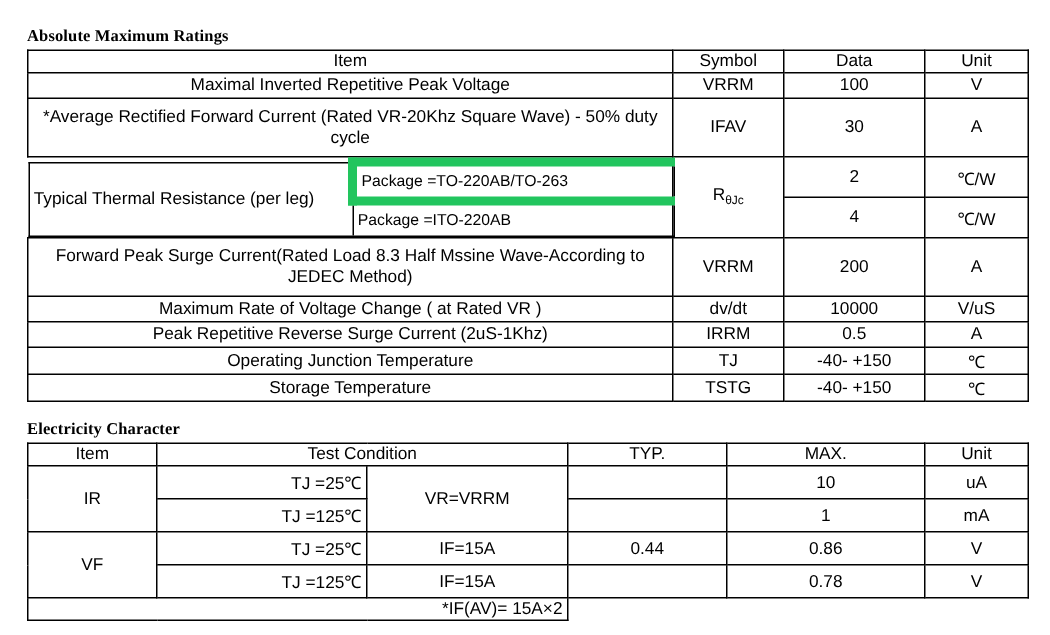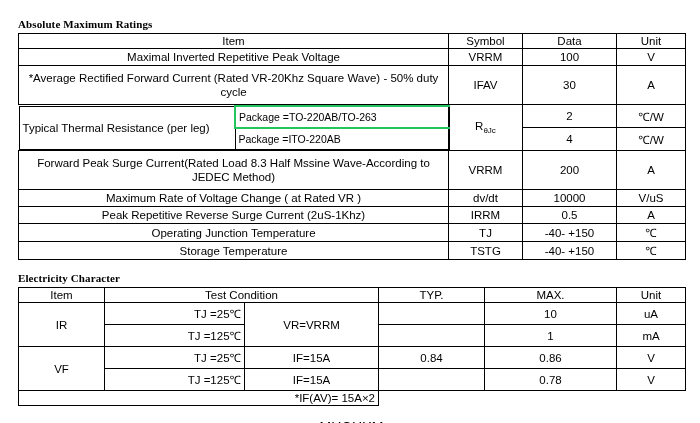--- a/index.html
+++ b/index.html
@@ -131,21 +131,21 @@
         <td rowspan="2" style="padding:0;border:none">
           <div style="position:relative;height:100%;">
             <table style="border-collapse:collapse;width:100%;height:100%;table-layout:fixed;">
               <colgroup>
                   <col style="width:216px">
                   <col style="width:214px">
                 </colgroup>
               <tbody>
                   <tr>
                 <td rowspan="2" style="border-left:1px solid #000;border-top:1px solid #000;border-bottom:1px solid #000;border-right:none;font-size:11.5px;padding:1px 3px;text-align:left;vertical-align:middle;" class="nowrap">Typical Thermal Resistance (per leg)</td>
-                <td style="border:2px solid #22c55e;border-right:1px solid #000;font-size:10.5px;padding:1px 3px;text-align:left;height:18px;">Package =TO-220AB/TO-263</td>
+                <td style="border:6px solid #22c55e;border-right:1px solid #000;font-size:10.5px;padding:1px 3px;text-align:left;height:18px;">Package =TO-220AB/TO-263</td>
               </tr>
               <tr>
                 <td style="border:1px solid #000;border-top:none;font-size:10.5px;padding:1px 3px;text-align:left;height:18px;margin-left:45px;">Package =ITO-220AB</td>
               </tr>
             </tbody>
               </table>
           </div>
         </td>
         <td rowspan="2" class="ctr">
           <span>R</span><span class="sub">θJc</span>
@@ -227,21 +227,21 @@
         <td class="left" style="height:19px">TJ =125℃</td>
         <td class="ctr"></td>
         <td class="ctr">1</td>
         <td class="ctr">mA</td>
       </tr>
 
       <tr>
         <td rowspan="2" class="vcell">VF</td>
         <td class="left" style="height:19px">TJ =25℃</td>
         <td class="ctr">IF=15A</td>
-        <td class="ctr">0.84</td>
+        <td class="ctr">0.44</td>
         <td class="ctr">0.86</td>
         <td class="ctr">V</td>
       </tr>
       <tr>
         <td class="left" style="height:19px">TJ =125℃</td>
         <td class="ctr">IF=15A</td>
         <td class="ctr"></td>
         <td class="ctr">0.78</td>
         <td class="ctr">V</td>
       </tr>

